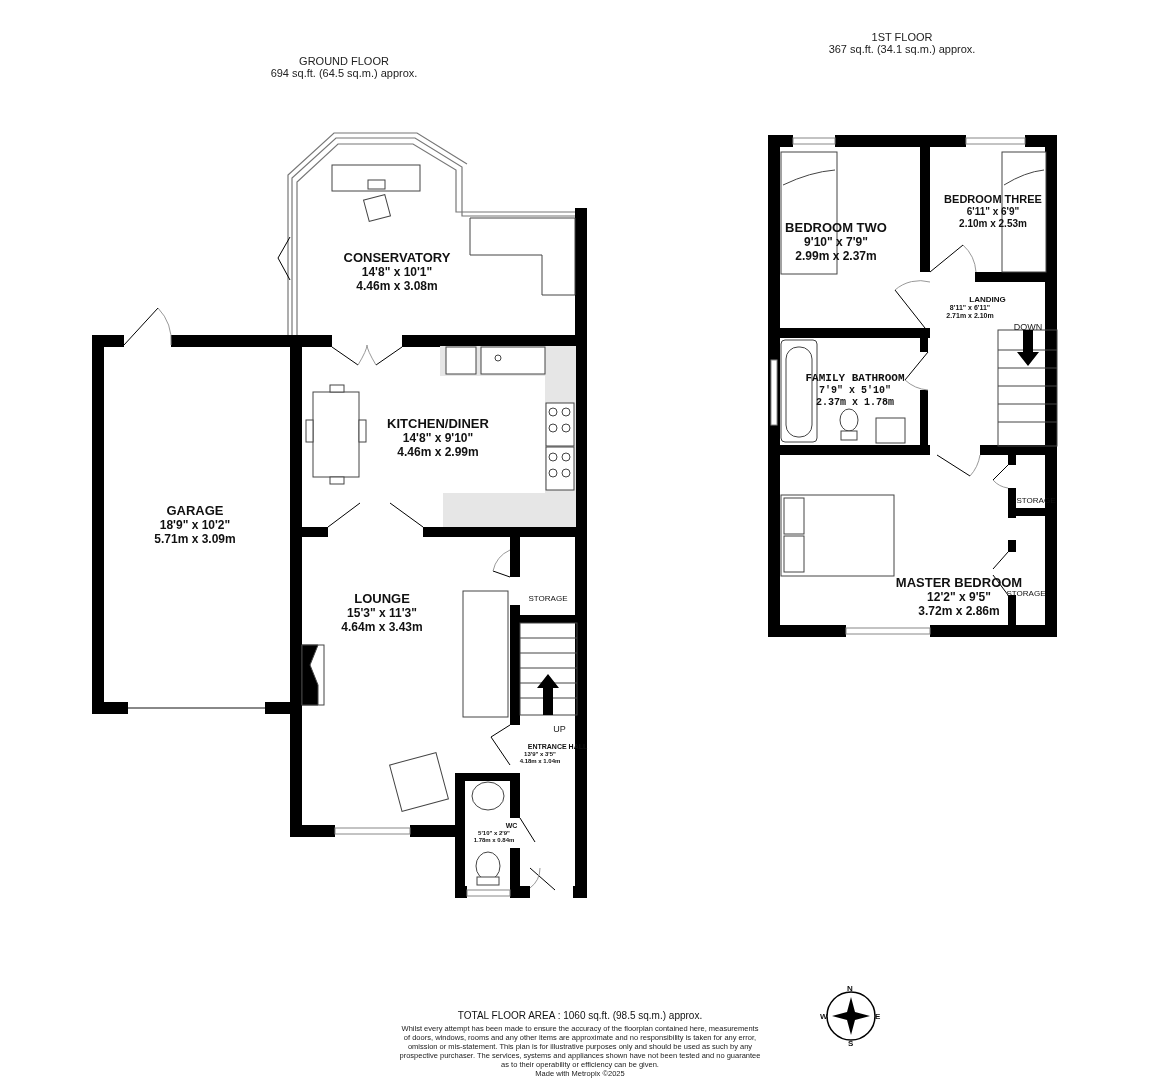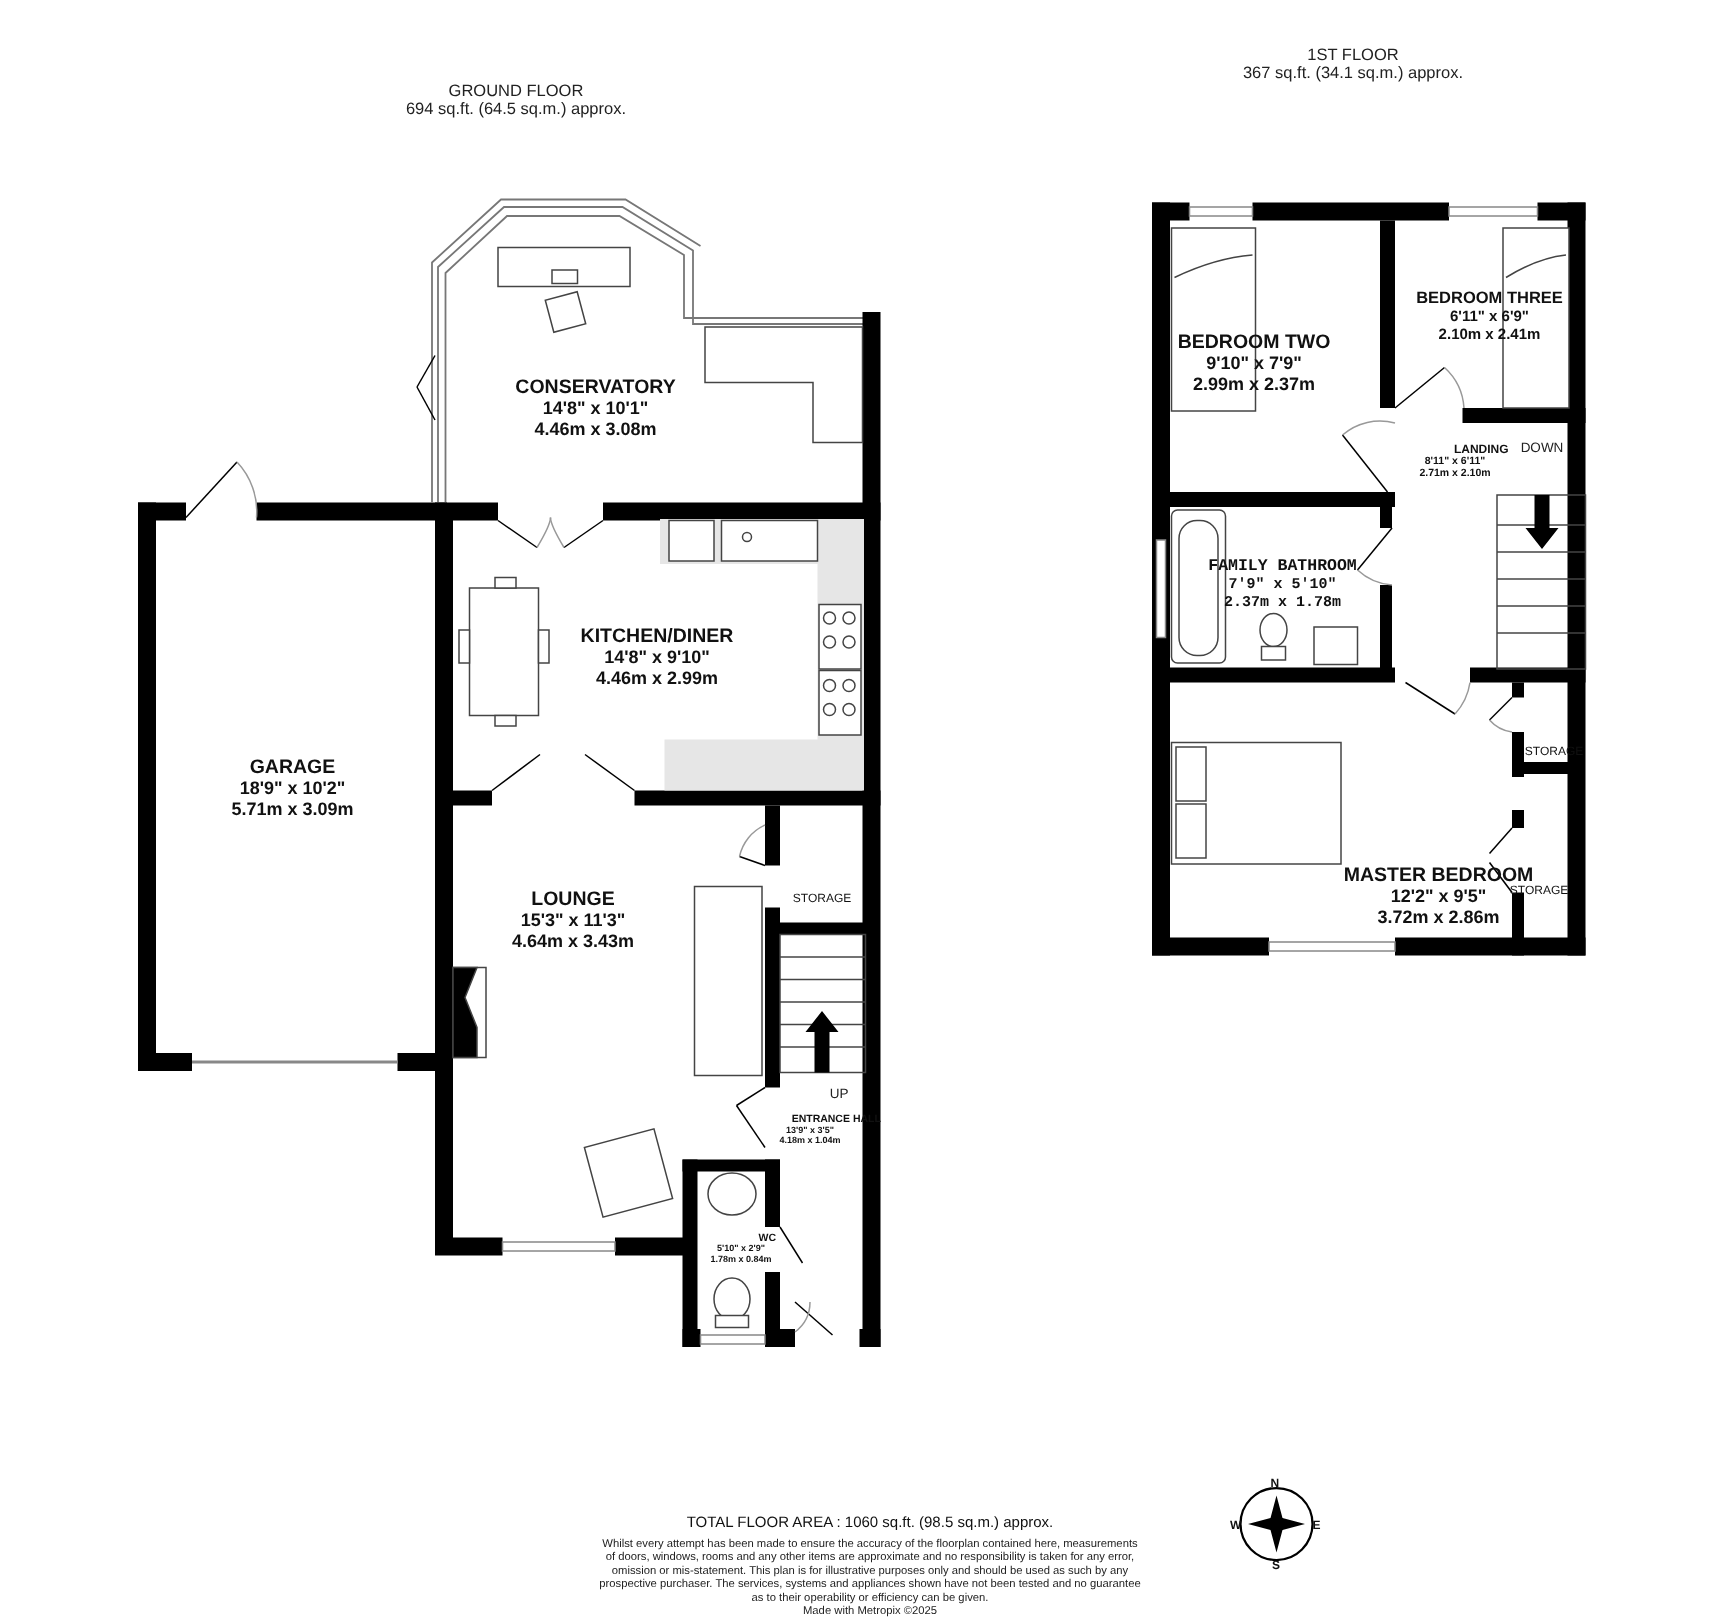--- a/index.html
+++ b/index.html
@@ -264,28 +264,28 @@
 <div class="label-plain" style="left:549px; top:724px;padding-left:21px;">UP</div>
 
 <div class="room" style="left:836px; top:220px;">
   <div class="name">BEDROOM TWO</div>
   <div class="dim">9'10"  x 7'9"</div>
   <div class="dim">2.99m  x 2.37m</div>
 </div>
 <div class="room small" style="left:993px; top:193px;">
   <div class="name">BEDROOM THREE</div>
   <div class="dim">6'11"  x 6'9"</div>
-  <div class="dim">2.10m  x 2.41m</div>
+  <div class="dim">2.10m  x 2.53m</div>
 </div>
 <div class="room tiny" style="left:970px; top:295px;">
   <div class="name" style="font-size:8px;line-height:9px;">LANDING</div>
   <div class="dim" style="font-size:7px;line-height:8px;">8'11"  x 6'11"</div>
   <div class="dim" style="font-size:7px;line-height:8px;">2.71m  x 2.10m</div>
 </div>
-<div class="label-plain" style="left:1028px; top:293px;">DOWN</div>
+<div class="label-plain" style="left:1028px; top:322px;">DOWN</div>
 <div class="room small" style="left:855px; top:372px;font-family:Liberation Mono, monospace;">
   <div class="name">FAMILY BATHROOM</div>
   <div class="dim">7'9"  x 5'10"</div>
   <div class="dim">2.37m  x 1.78m</div>
 </div>
 <div class="room" style="left:911px; top:575px;margin-left:48px;">
   <div class="name">MASTER BEDROOM</div>
   <div class="dim">12'2"  x 9'5"</div>
   <div class="dim">3.72m  x 2.86m</div>
 </div>

